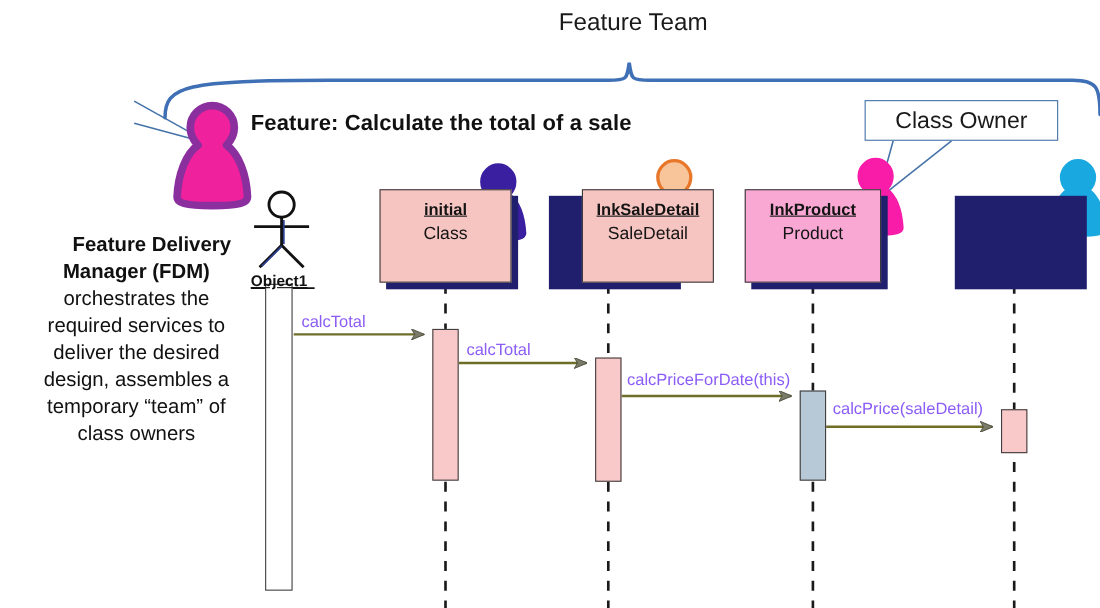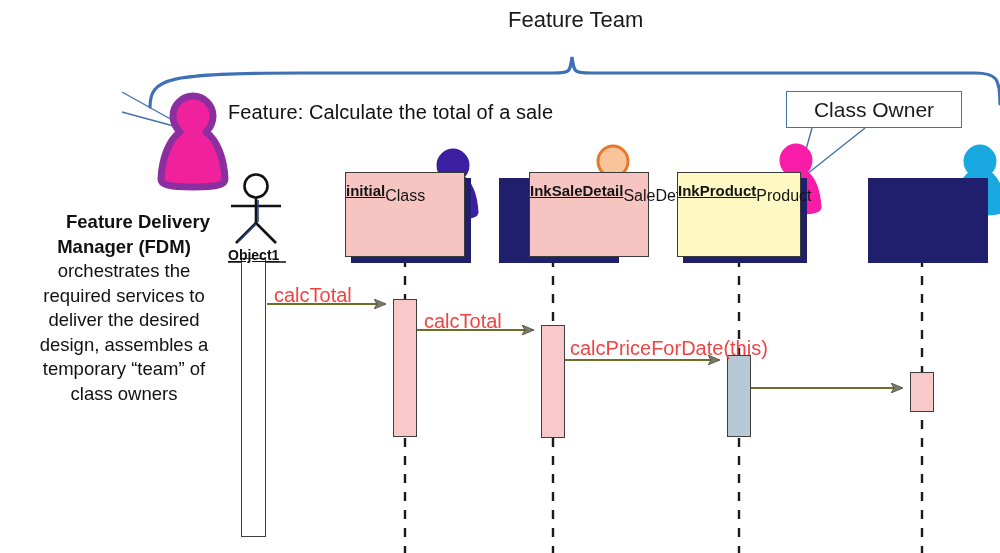--- a/index.html
+++ b/index.html
@@ -21,55 +21,55 @@
   #fdm-callout{left:44px;top:79px;width:78px;height:37px;font-size:21px;}
   #class-owner-callout{left:786px;top:91px;width:176px;height:37px;font-size:21px;}
 
   
   #feature-team-label{
     left:508px;top:7px;font-size:22px;color:#1a1a1a;white-space:nowrap;
   }
 
   
   #feature-title{
-    left:228px;top:101px;font-size:20px;font-weight:normal;color:#111111;
+    left:228px;top:101px;font-size:20px;font-weight:bold;color:#111111;
     white-space:nowrap;letter-spacing:.1px;text-align:center;
   }
 
   
   #fdm-desc{
     left:24px;top:210px;width:200px;text-align:center;
     font-size:18.5px;line-height:24.5px;color:#111111;
   }
   #fdm-desc b{font-weight:bold;margin-left:28px;}
 
   
   .objbox{
     position:absolute;box-sizing:border-box;
     border:1.5px solid #3a3a3a;
-    display:flex;flex-direction:row;align-items:flex-start;
+    display:flex;flex-direction:column;align-items:center;
     justify-content:flex-start;padding-top:9px;
   }
   .objbox .oname{
     font-size:15px;font-weight:bold;text-decoration:underline;
     color:#141414;line-height:17px;white-space:nowrap;
   }
   .objbox .ocls{
     font-size:16px;color:#141414;line-height:20px;margin-top:4px;white-space:nowrap;
   }
   .boxshadow{position:absolute;background:#1f1f6e;}
 
   
   #actor-label{
     left:228px;top:247px;font-size:14px;font-weight:bold;
     text-decoration:underline;color:#111;white-space:nowrap;
   }
 
   
-  .msg{position:absolute;font-size:20px;color:#ef4444;white-space:nowrap;}
+  .msg{position:absolute;font-size:15px;color:#8b5cf6;white-space:nowrap;}
 
   
   .activation{position:absolute;box-sizing:border-box;border:1.5px solid #3f3f3f;}
 </style>
 </head>
 <body>
 
 <div id="stage">
 
   <svg class="layer">
@@ -166,36 +166,37 @@
     <div class="ocls">Class</div>
   </div>
 
   <div class="boxshadow" style="left:499px;top:178px;width:120px;height:85px;"></div>
   <div class="objbox" style="left:493px;top:172px;width:120px;height:85px;background:#F6C5C2;margin-left:36px;">
     <div class="oname">InkSaleDetail</div>
     <div class="ocls">SaleDetail</div>
   </div>
 
   <div class="boxshadow" style="left:683px;top:178px;width:124px;height:85px;"></div>
-  <div class="objbox" style="left:677px;top:172px;width:124px;height:85px;background:#fef9c3;">
+  <div class="objbox" style="left:677px;top:172px;width:124px;height:85px;background:#f9a8d4;">
     <div class="oname">InkProduct</div>
     <div class="ocls">Product</div>
   </div>
 
   <div class="boxshadow" style="left:868px;top:178px;width:120px;height:85px;"></div>
 
   <div class="activation" style="left:241px;top:258px;width:25px;height:279px;background:#ffffff;"></div>
   <div class="activation" style="left:393px;top:299px;width:24px;height:138px;background:#F9C8C8;"></div>
   <div class="activation" style="left:541px;top:325px;width:24px;height:113px;background:#F9C8C8;"></div>
   <div class="activation" style="left:727px;top:355px;width:24px;height:82px;background:#B7C8D6;"></div>
   <div class="activation" style="left:910px;top:372px;width:24px;height:40px;background:#F9C8C8;"></div>
 
   <div class="msg txt" style="left:274px;top:284px;">calcTotal</div>
   <div class="msg txt" style="left:424px;top:310px;">calcTotal</div>
   <div class="msg txt" style="left:570px;top:337px;">calcPriceForDate(this)</div>
+  <div class="msg txt" style="left:757px;top:363px;">calcPrice(saleDetail)</div>
 
   <div class="txt" id="feature-team-label">Feature Team</div>
 
   <div class="txt" id="feature-title">Feature: Calculate the total of a sale</div>
 
   <div class="txt" id="actor-label">Object1</div>
 
   <div class="txt" id="fdm-desc">
     <b>Feature Delivery Manager (FDM)</b><span> orchestrates the required services to deliver the desired design, assembles a temporary “team” of class owners</span>
   </div>

